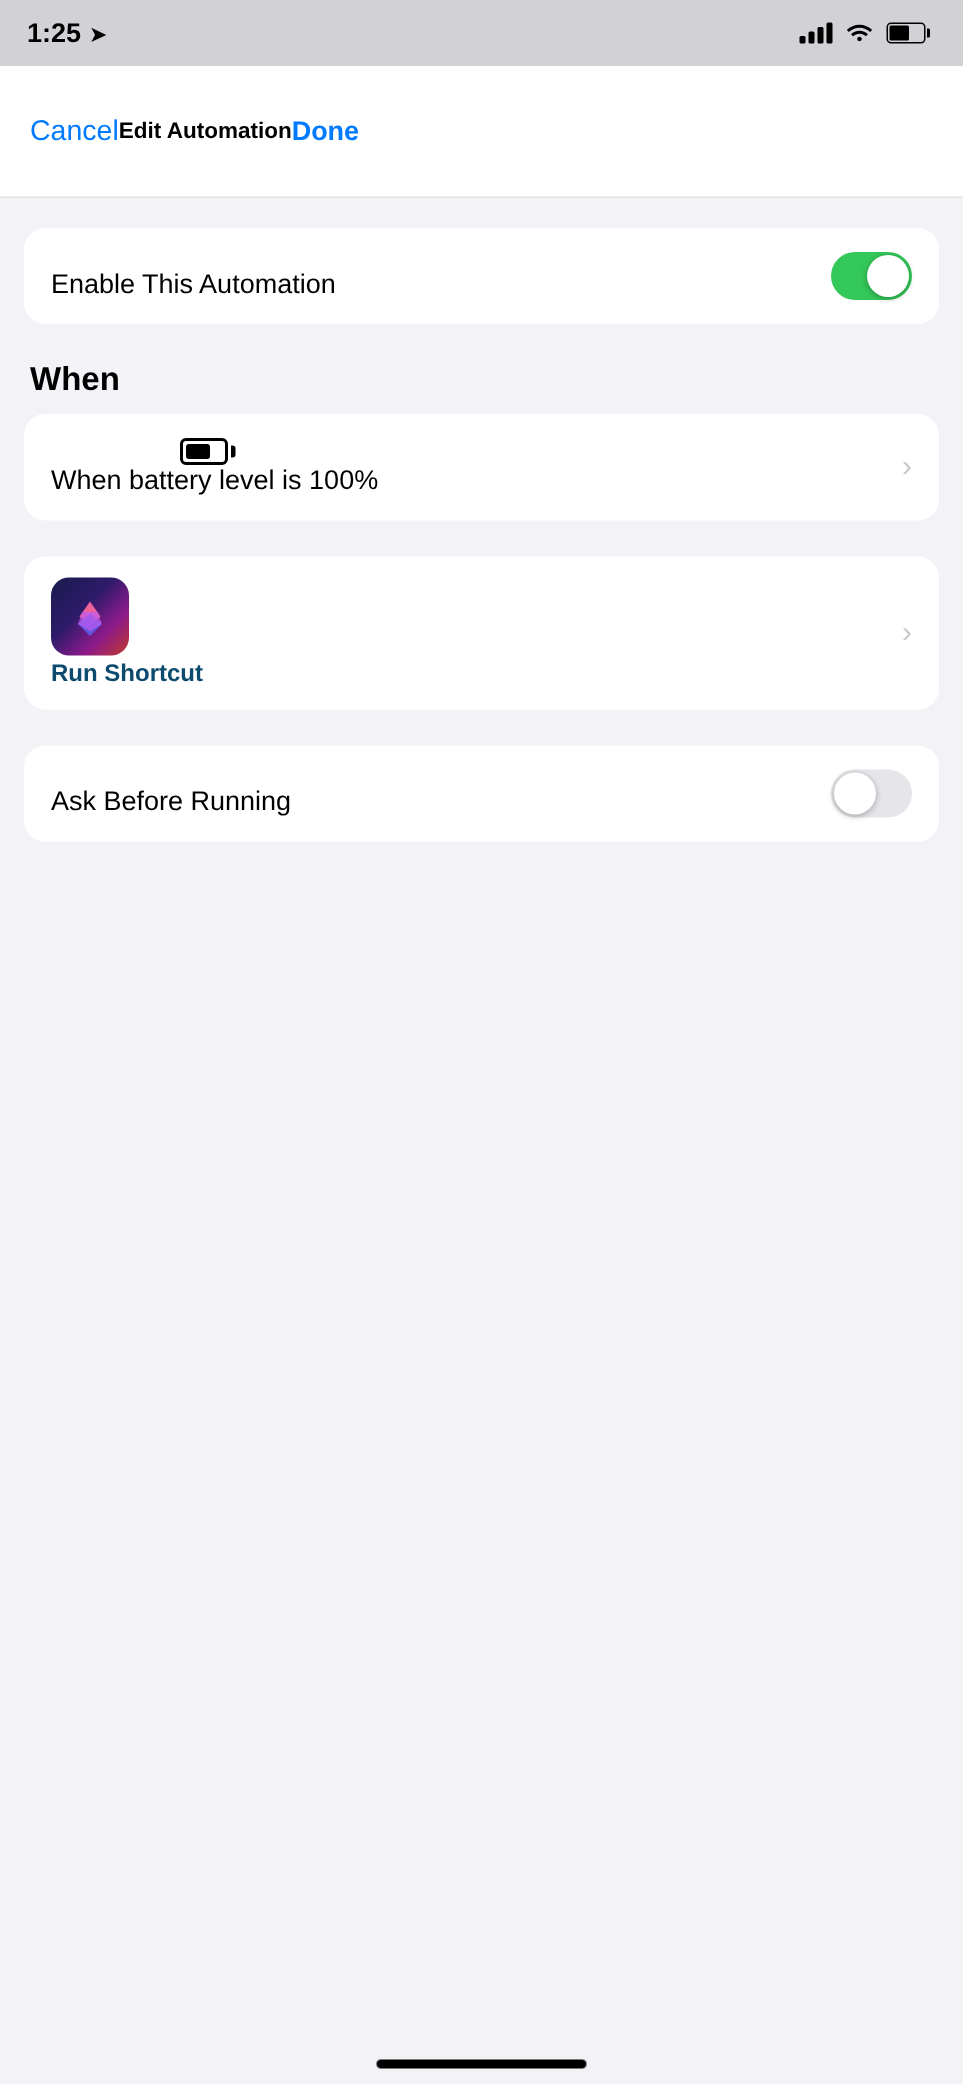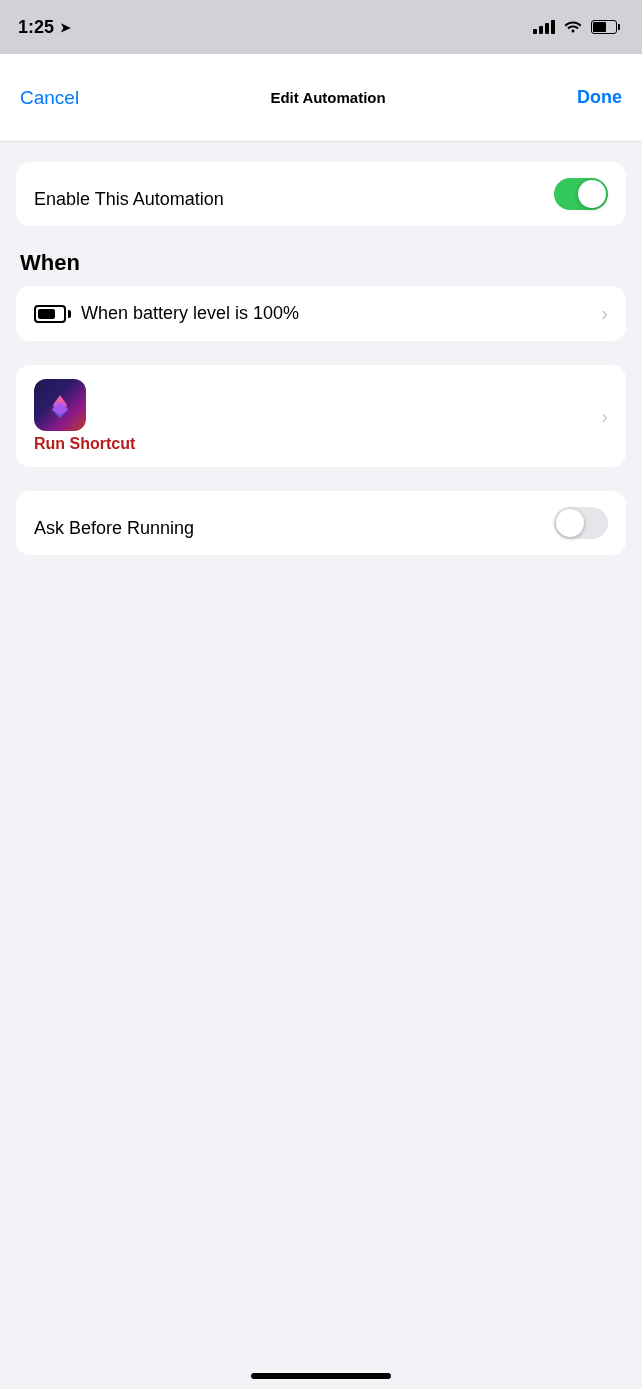--- a/index.html
+++ b/index.html
@@ -9,21 +9,21 @@
       width: 642px;
       min-height: 1389px;
       background: #f2f2f7;
       font-family: -apple-system, 'SF Pro Display', 'Helvetica Neue', Arial, sans-serif;
       overflow-x: hidden;
     }
 
     
     .status-bar {
       background: #d1d1d6;
-      height: 54px;
+      height: 44px;
       display: flex;
       align-items: center;
       justify-content: space-between;
       padding: 0 22px 0 18px;
     }
     .status-time {
       font-size: 18px;
       font-weight: 600;
       color: #000;
       display: flex;
@@ -35,21 +35,21 @@
       align-items: center;
       gap: 8px;
     }
 
     
     .nav-bar {
       background: #fff;
       height: 88px;
       display: flex;
       align-items: center;
-      justify-content: space-between;
+      justify-content: flex-start;
       padding: 0 20px;
       border-bottom: 1px solid #e0e0e5;
     }
     .nav-cancel {
       font-size: 19px;
       color: #007aff;
       cursor: pointer;
       background: none;
       border: none;
     }
@@ -171,20 +171,21 @@
     
     .trigger-row {
       display: flex;
       align-items: center;
       justify-content: space-between;
       padding: 16px 0;
     }
     .trigger-left {
       display: flex;
       align-items: center;
+      flex-direction: column;
     }
     .trigger-label {
       font-size: 18px;
       color: #000;
     }
 
     
     .shortcuts-icon {
       width: 52px;
       height: 52px;
@@ -193,21 +194,21 @@
       display: flex;
       align-items: center;
       justify-content: center;
       margin-right: 14px;
       flex-shrink: 0;
       overflow: hidden;
     }
     .run-shortcut-title {
       font-size: 16px;
       font-weight: 700;
-      color: #b91c1c;
+      color: #0c4a6e;
       margin-top: 4px;
     }
     .run-shortcut-card {
       display: flex;
       align-items: center;
       justify-content: space-between;
       padding: 14px 18px;
     }
     .run-shortcut-left {
       display: flex;

